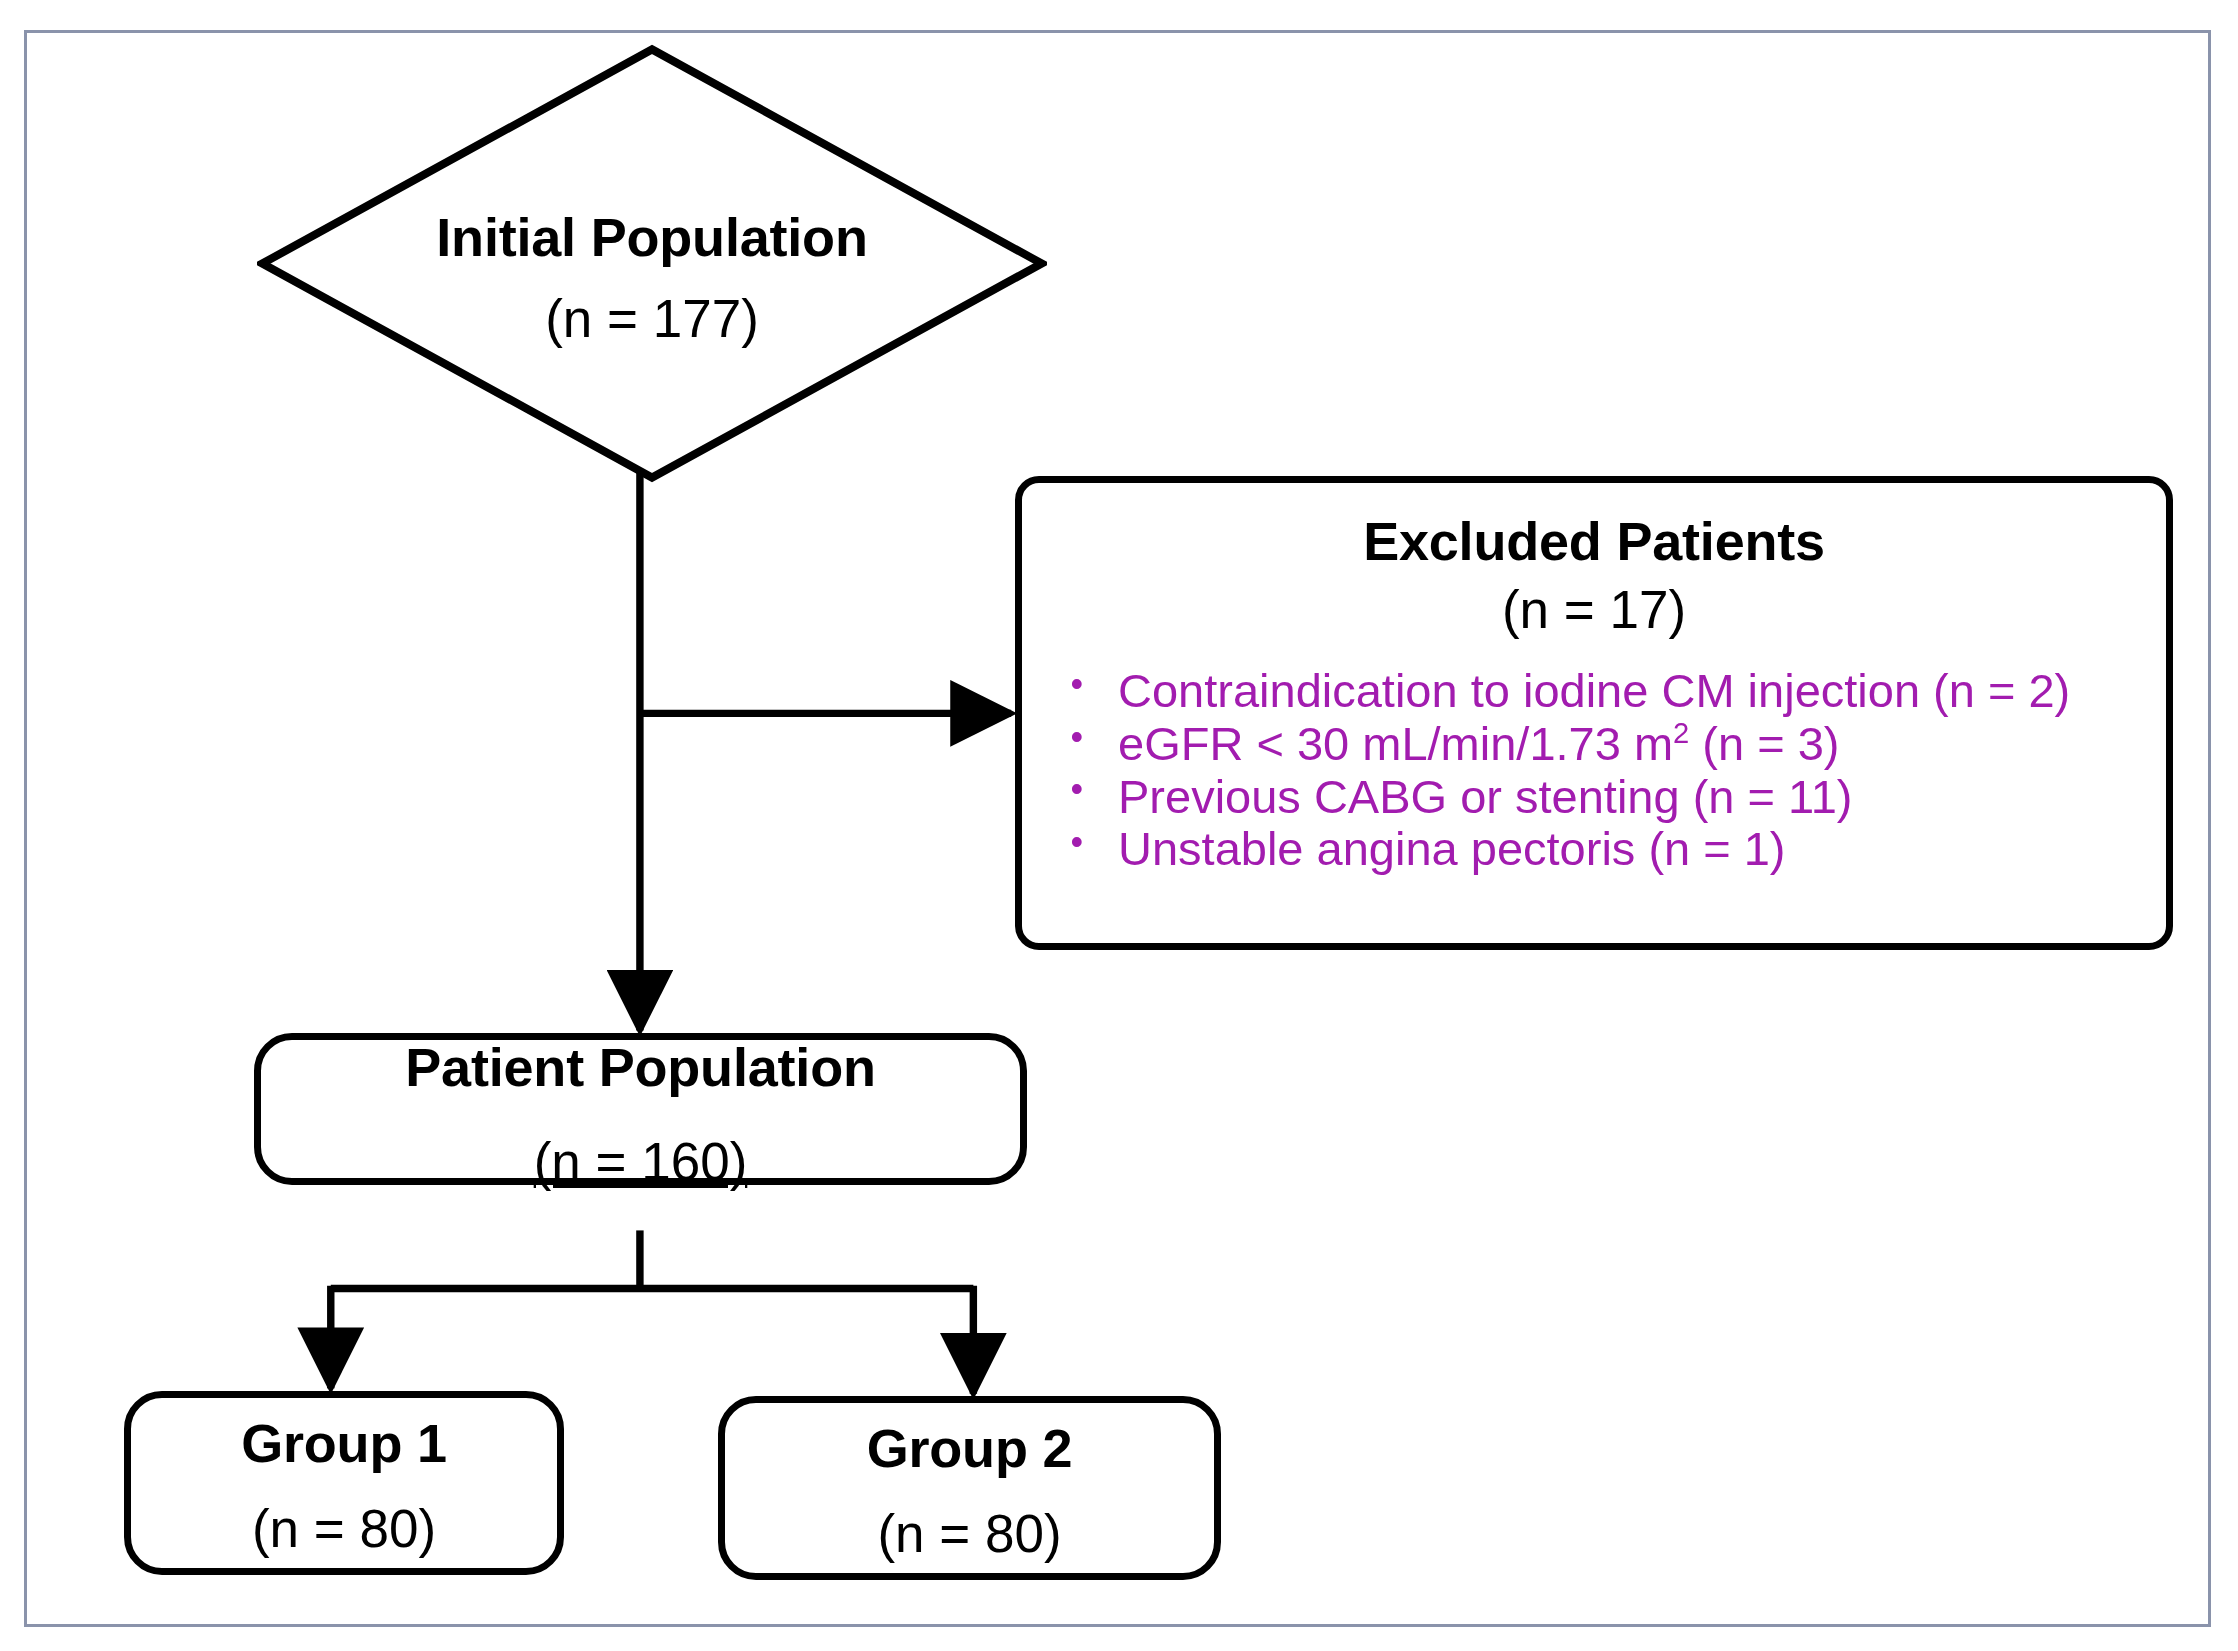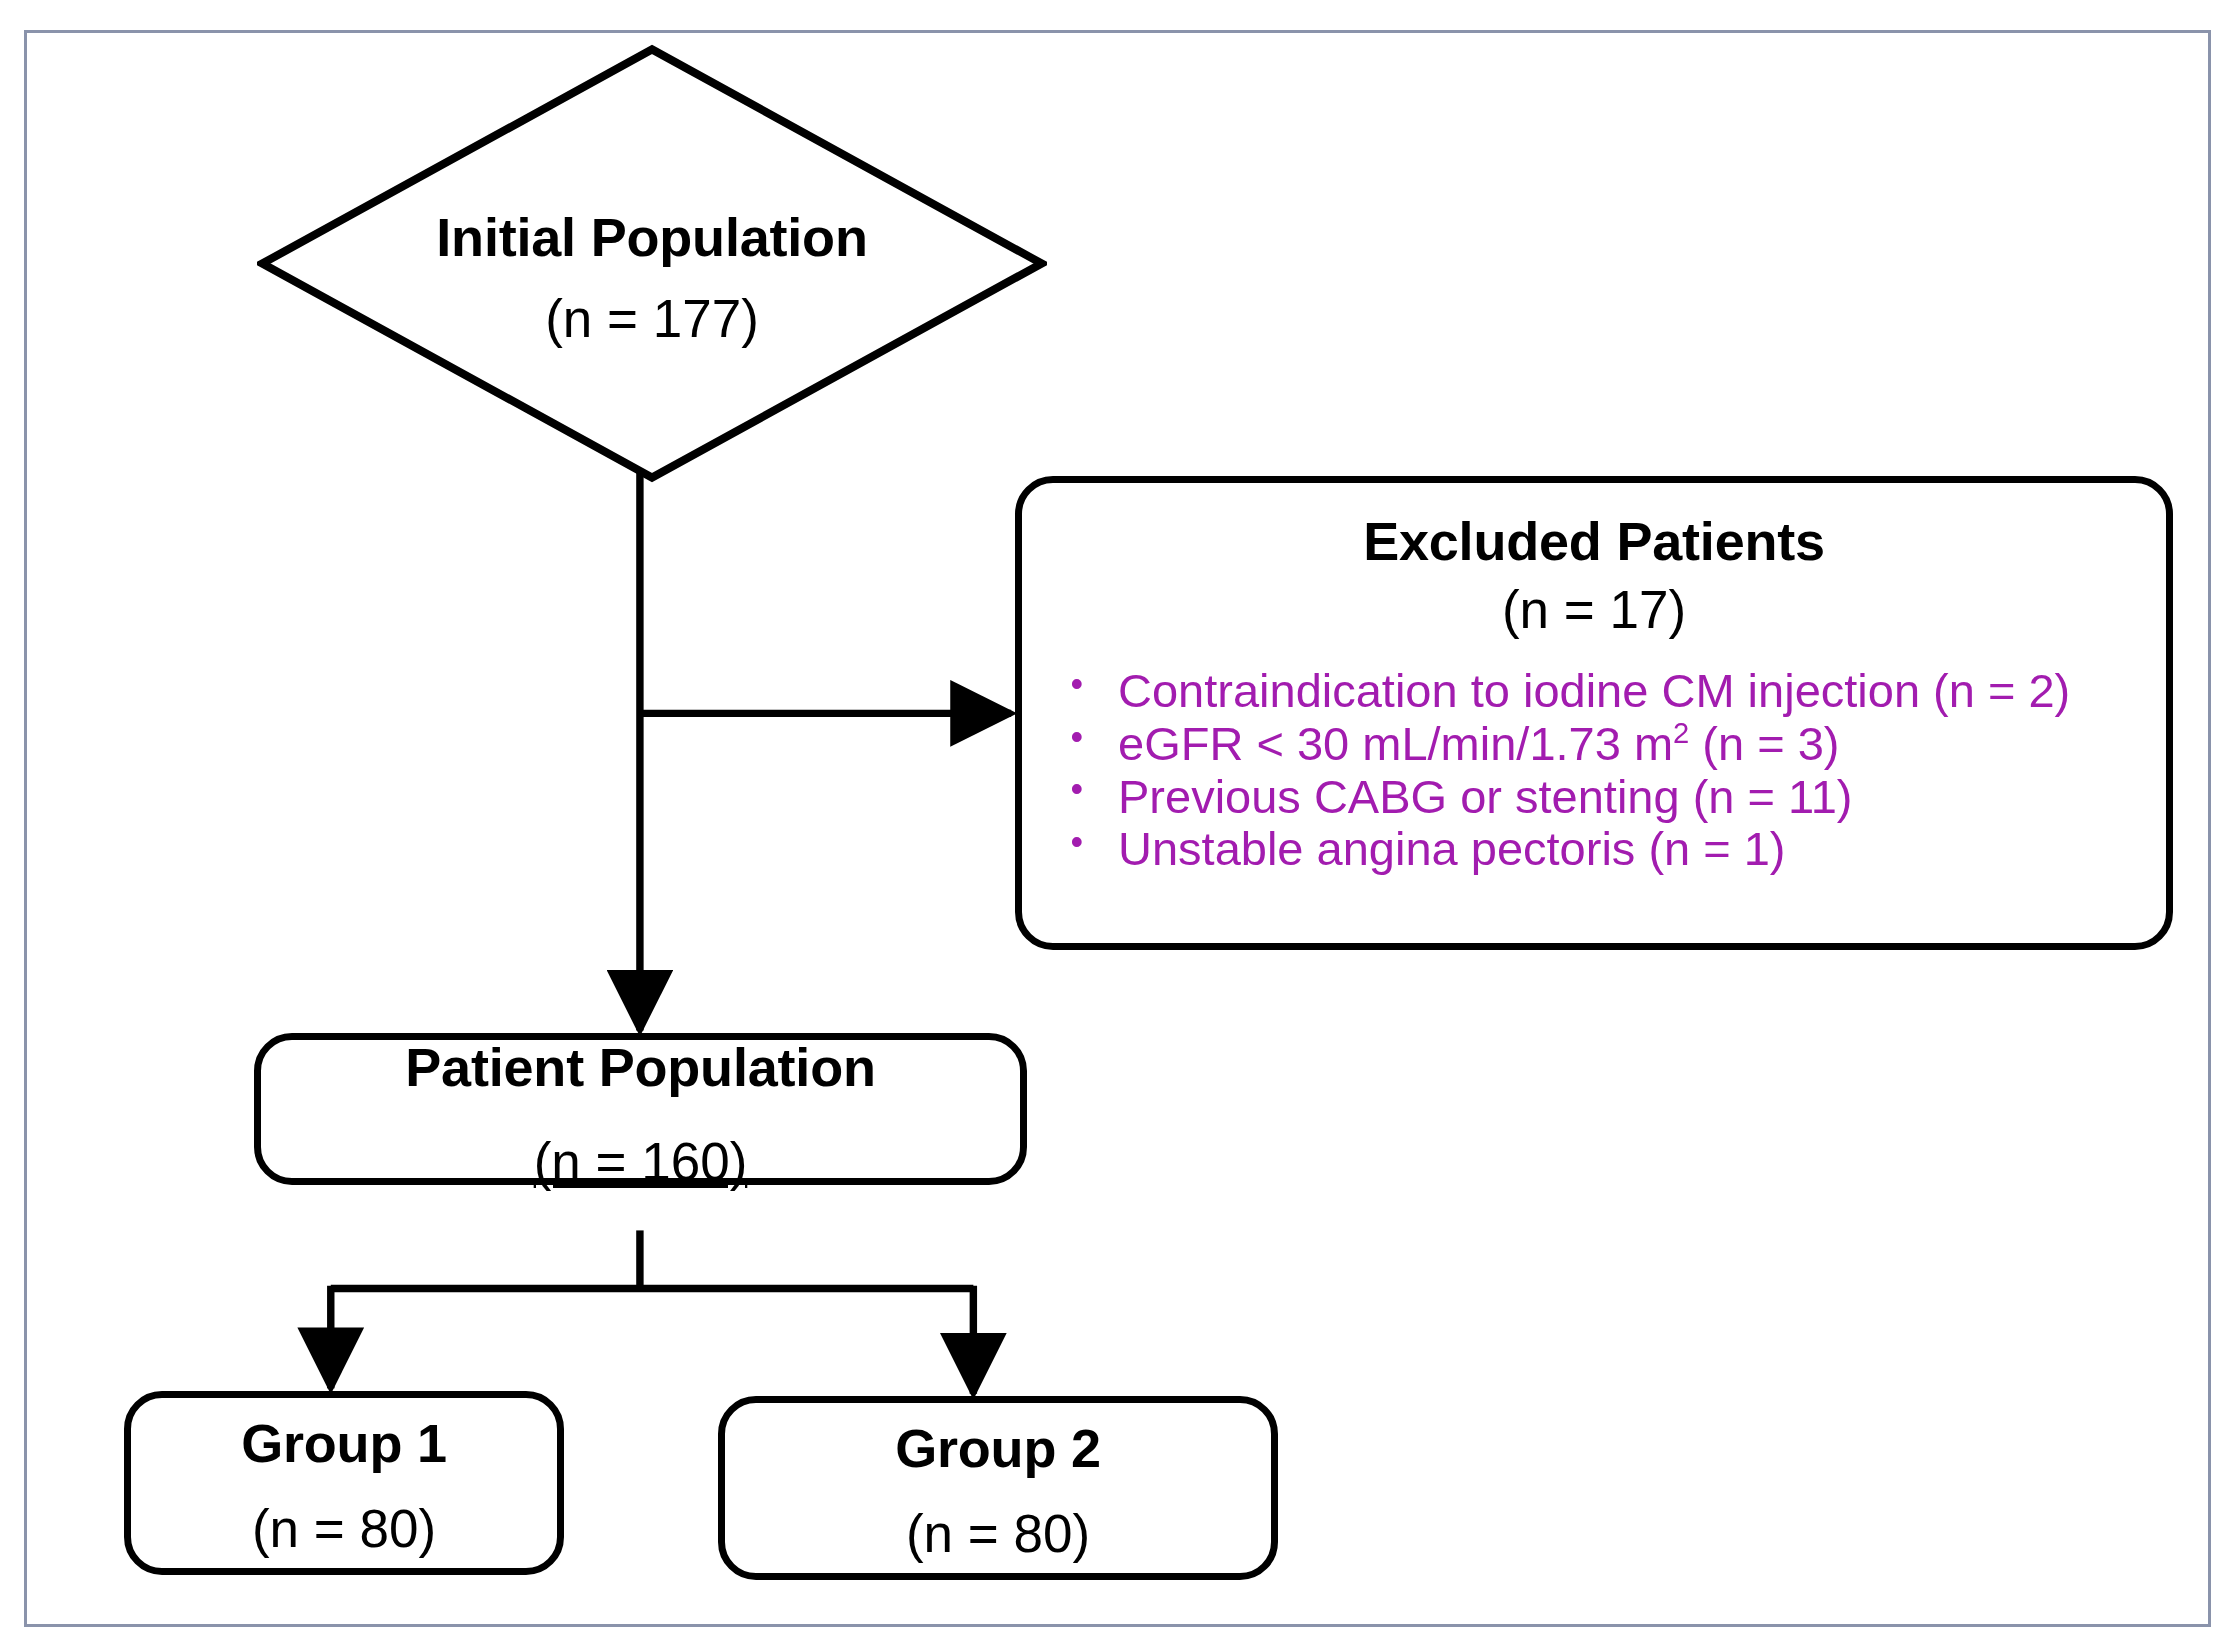--- a/index.html
+++ b/index.html
@@ -105,20 +105,21 @@
     border-radius: 38px;
   }
 
   #node-excluded-patients {
     left: 988px;
     top: 443px;
     width: 1158px;
     height: 474px;
     justify-content: flex-start;
     padding-top: 30px;
+    border-radius: 24px;
   }
   #node-excluded-patients .node-title { font-size: 54px; }
   #node-excluded-patients .node-count { font-size: 53px; margin-top: 12px; }
 
   #excluded-list {
     list-style: none;
     margin: 28px 0 0 0;
     padding: 0 0 0 39px;
     align-self: flex-start;
     width: calc(100% - 39px);
@@ -158,21 +159,21 @@
   #node-group-1 {
     left: 97px;
     top: 1358px;
     width: 440px;
     height: 184px;
     padding-top: 5.4px;
   }
   #node-group-2 {
     left: 691px;
     top: 1363px;
-    width: 560px;
+    width: 503px;
     height: 184px;
     padding-top: 5.4px;
   }
   .group-node .node-title { font-size: 54px; }
   .group-node .node-count { font-size: 53px; margin-top: 30px; }
 </style>
 </head>
 <body>
 
 <div id="figure-frame">

